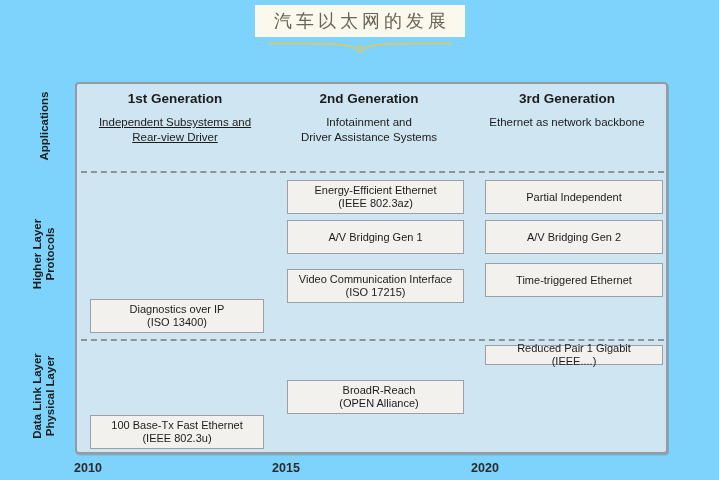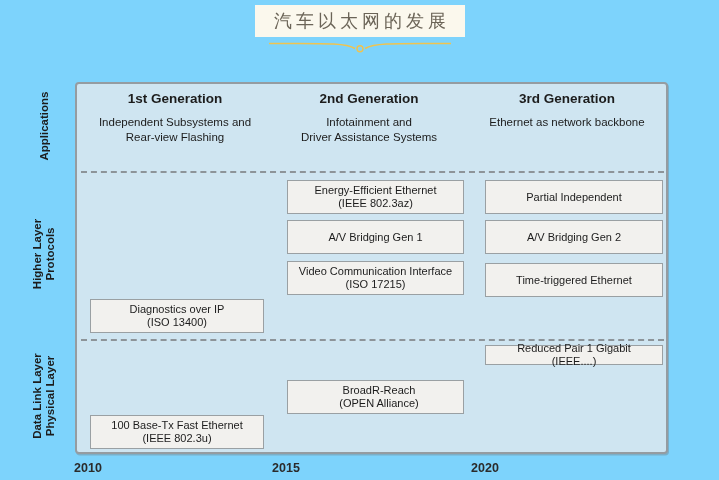--- a/index.html
+++ b/index.html
@@ -101,40 +101,40 @@
 
   <div class="panel">
 
     <div class="divider" style="top:87px;"></div>
     <div class="divider" style="top:255px;"></div>
 
     <div class="gen-header" style="left:8px;">1st Generation</div>
     <div class="gen-header" style="left:202px;">2nd Generation</div>
     <div class="gen-header" style="left:400px;">3rd Generation</div>
 
-    <div class="gen-desc" style="left:-2px;">
+    <div class="gen-desc" style="left:-2px;text-decoration:underline;">
       <div>Independent Subsystems and</div>
-      <div>Rear-view Flashing</div>
+      <div>Rear-view Driver</div>
     </div>
     <div class="gen-desc" style="left:192px;">
       <div>Infotainment and</div>
       <div>Driver Assistance Systems</div>
     </div>
     <div class="gen-desc" style="left:390px;">
       <div>Ethernet as network backbone</div>
     </div>
 
     <div class="box col2" style="top:96px;">
       <span>Energy-Efficient Ethernet</span>
       <span>(IEEE 802.3az)</span>
     </div>
     <div class="box col2" style="top:136px;">
       <span>A/V Bridging Gen 1</span>
     </div>
-    <div class="box col2" style="top:177px;">
+    <div class="box col2" style="top:185px;">
       <span>Video Communication Interface</span>
       <span>(ISO 17215)</span>
     </div>
 
     <div class="box col3" style="top:96px;">
       <span>Partial Independent</span>
     </div>
     <div class="box col3" style="top:136px;">
       <span>A/V Bridging Gen 2</span>
     </div>

